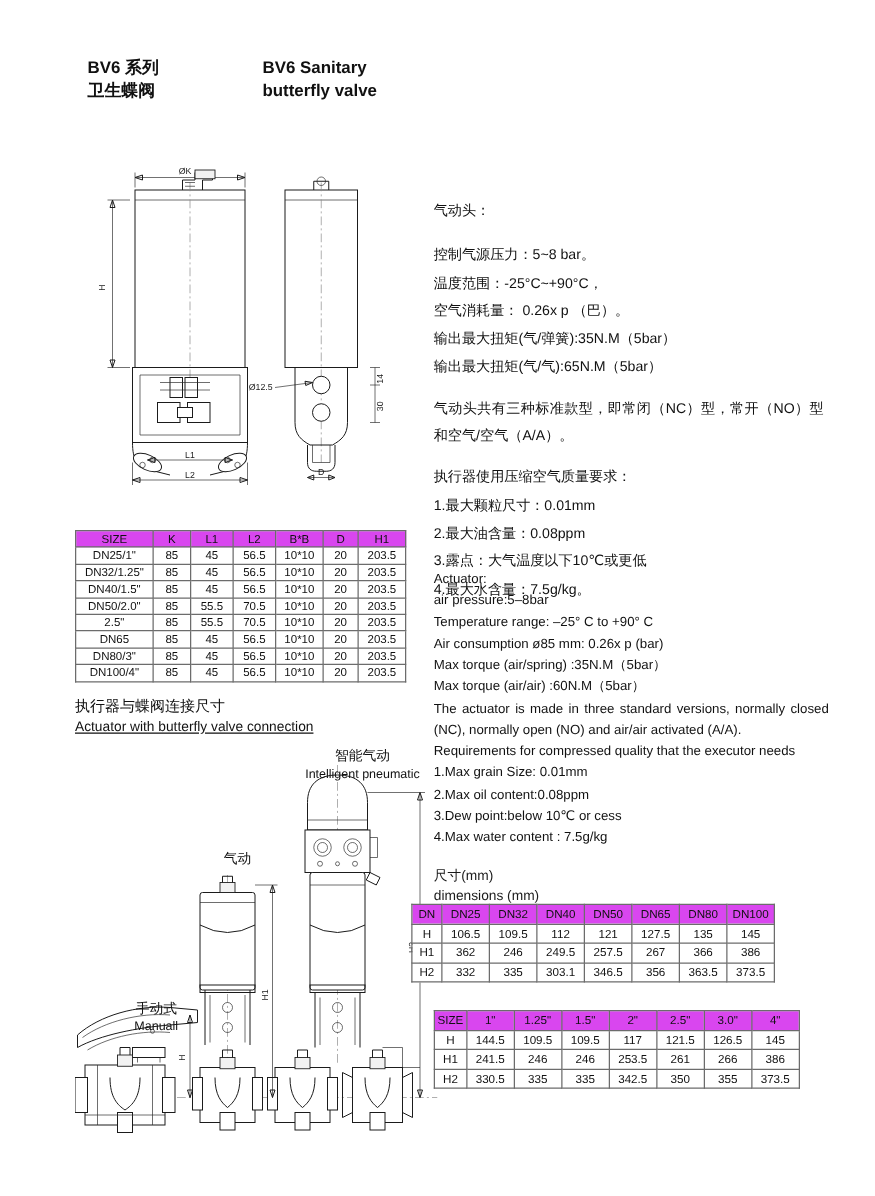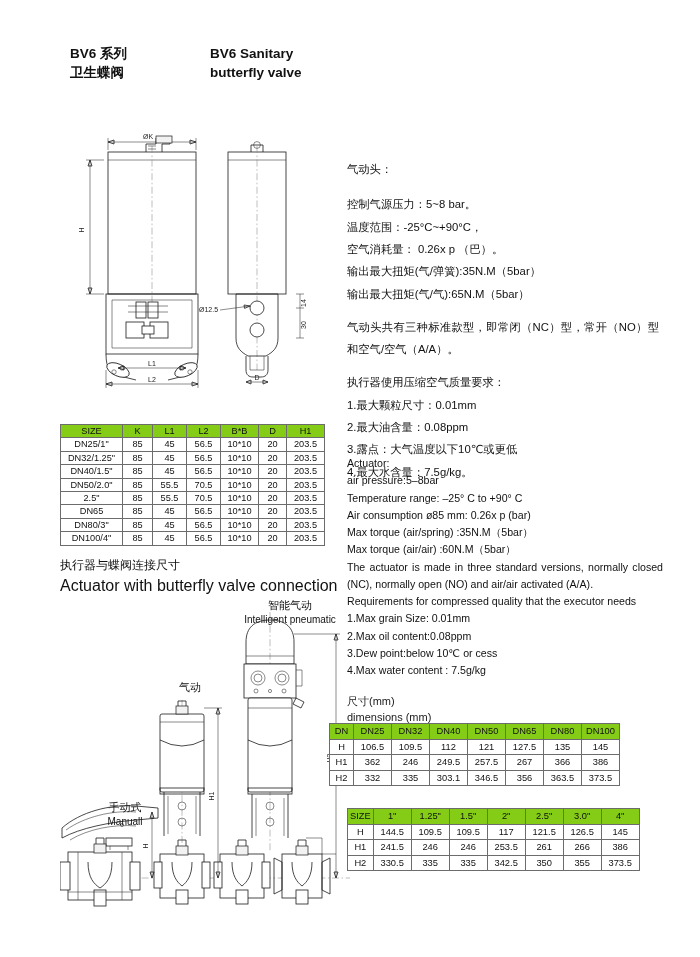--- a/index.html
+++ b/index.html
@@ -33,41 +33,41 @@
 
   .spec-en{position:absolute;left:347px;top:455px;width:316px;
     font-size:10.6px;line-height:1.63;color:#111;}
   .spec-en p{margin:0;}
   .spec-en .just{text-align:justify;text-align-last:left;}
 
   
   .caption{position:absolute;font-size:11px;line-height:1.5;color:#111;}
   #conn-caption{left:60px;top:556px;}
   #conn-caption .cn{font-size:12px;}
-  #conn-caption .en{font-size:16px;}
+  #conn-caption .en{font-size:11px;text-decoration:underline;}
 
   .dim-caption{position:absolute;left:347px;top:694px;font-size:11px;line-height:1.45;}
   .dim-caption .cn{font-size:11px;}
   .dim-caption .en{font-size:11px;}
 
   
   .flabel{position:absolute;text-align:center;line-height:1.35;}
   .flabel .cn{font-size:11px;color:#111;}
   .flabel .en{font-size:10px;color:#111;}
   #label-manual{left:85px;top:800px;width:80px;}
   #label-pneumatic{left:160px;top:680px;width:60px;}
   #label-intelligent{left:225px;top:598px;width:130px;}
 
   
   table{border-collapse:collapse;}
   table td,table th{
     border:1px solid #6c6c6c;font-weight:400;text-align:center;
     color:#111;background:#ffffff;
   }
-  table thead td,table thead th{background:#84cc16;margin-left:28px;}
+  table thead td,table thead th{background:#d946ef;margin-left:28px;}
 
   #size-table{position:absolute;left:60px;top:424px;font-size:9.2px;}
   #size-table td{height:12.4px;padding:0 1px;line-height:12.4px;}
   #size-table colgroup col:nth-child(1){width:62px;}
   #size-table colgroup col:nth-child(2){width:30px;}
   #size-table colgroup col:nth-child(3){width:34px;}
   #size-table colgroup col:nth-child(4){width:34px;}
   #size-table colgroup col:nth-child(5){width:38px;}
   #size-table colgroup col:nth-child(6){width:28px;}
   #size-table colgroup col:nth-child(7){width:38px;}

